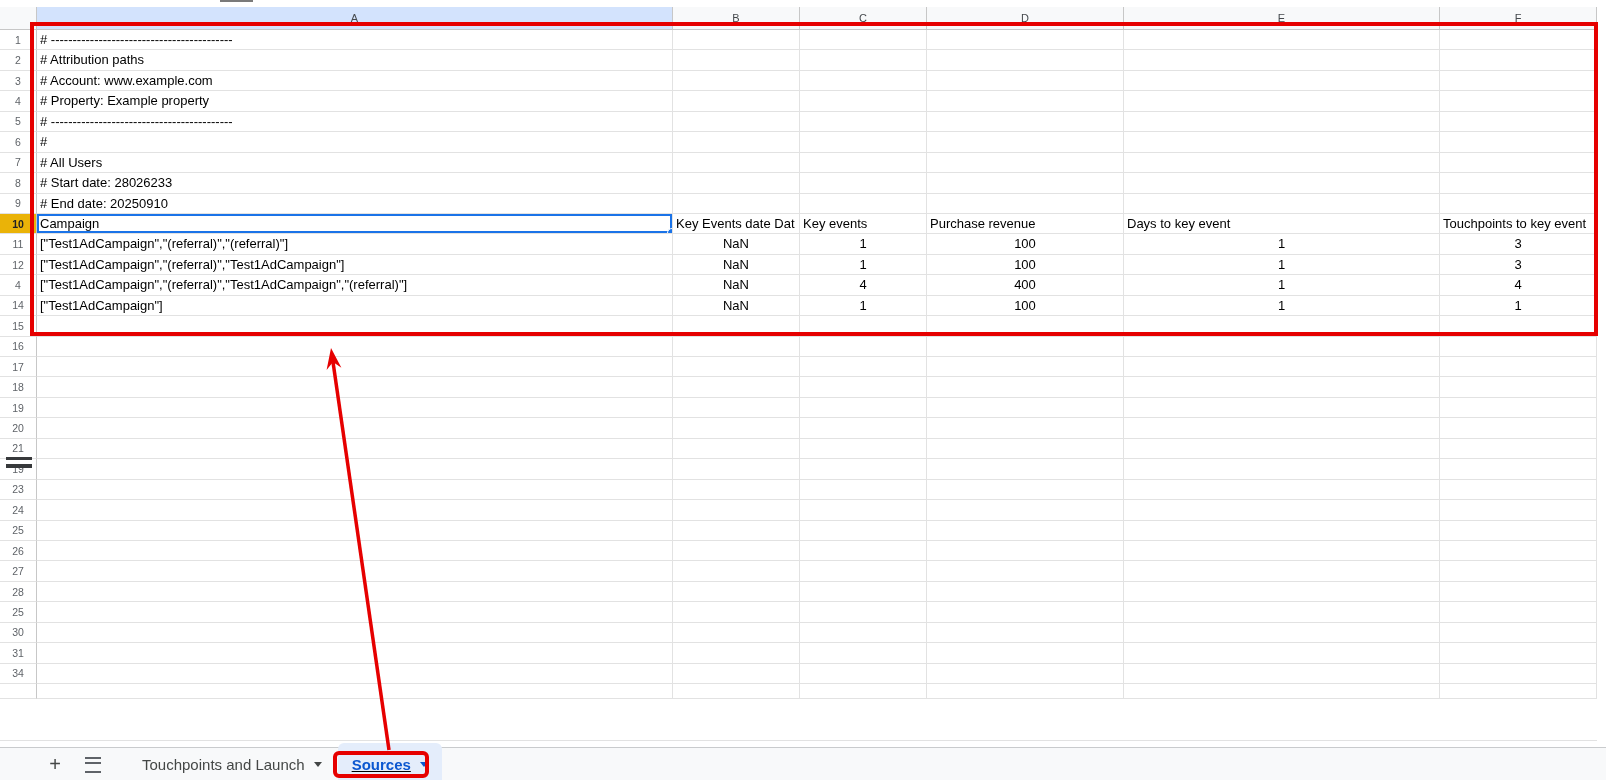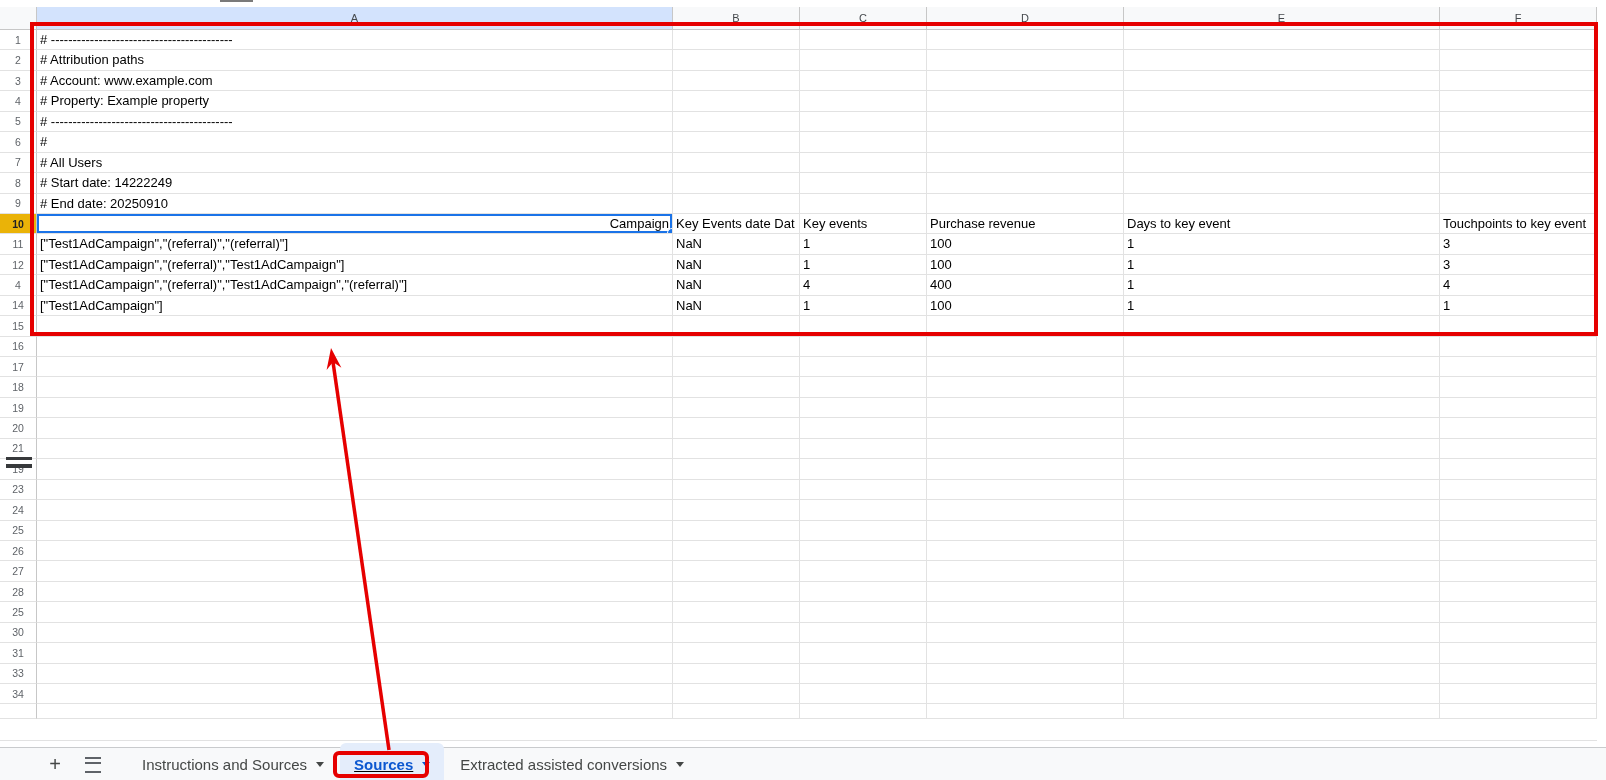--- a/index.html
+++ b/index.html
@@ -20,22 +20,22 @@
   .c-A{width:636px;} .c-B{width:127px;} .c-C{width:127px;} .c-D{width:197px;} .c-E{width:316px;} .c-F{width:157px;}
 
   .grid-rows{overflow:hidden;}
   .row{display:flex;height:20.45px;}
   .row.partial{height:14.5px;}
   .rownum{width:37px;box-sizing:border-box;background:#fff;border-right:1px solid #c7c7c7;border-bottom:1px solid #e2e2e2;
           display:flex;align-items:center;justify-content:center;font-size:10.5px;color:#5f6368;}
   .rownum.hl{background:#eab308;color:#202124;font-weight:700;}
   .cell{box-sizing:border-box;border-right:1px solid #e2e2e2;border-bottom:1px solid #e2e2e2;background:#fff;
         font-size:13px;line-height:19.5px;color:#000;padding:0 3px;white-space:nowrap;overflow:hidden;}
-  .cell.right{text-align:left;}
-  .cell.sel{position:relative;z-index:2;box-shadow:inset 0 0 0 2px #1a73e8;text-align:right;}
+  .cell.right{text-align:center;}
+  .cell.sel{position:relative;z-index:2;box-shadow:inset 0 0 0 2px #1a73e8;}
   .fill-handle{position:absolute;right:-5px;bottom:-5px;width:8px;height:8px;border-radius:50%;
                background:#1a73e8;border:1px solid #fff;z-index:3;}
 
   
   .rbar{position:absolute;left:6px;width:26px;height:3.5px;background:#37393b;z-index:4;}
 
   
   .red-box{position:absolute;box-sizing:border-box;border:4px solid #e60000;z-index:40;pointer-events:none;}
   .red-box.data{left:30px;top:22px;width:1568px;height:314px;}
   .red-box.tab{left:333px;top:751px;width:96px;height:27px;}
@@ -139,21 +139,21 @@
           <div class="rownum c-num">7</div>
           <div class="cell c-A"># All Users</div>
           <div class="cell c-B"></div>
           <div class="cell c-C"></div>
           <div class="cell c-D"></div>
           <div class="cell c-E"></div>
           <div class="cell c-F"></div>
         </div>
         <div class="row">
           <div class="rownum c-num">8</div>
-          <div class="cell c-A"># Start date: 14222249</div>
+          <div class="cell c-A"># Start date: 28026233</div>
           <div class="cell c-B"></div>
           <div class="cell c-C"></div>
           <div class="cell c-D"></div>
           <div class="cell c-E"></div>
           <div class="cell c-F"></div>
         </div>
         <div class="row">
           <div class="rownum c-num">9</div>
           <div class="cell c-A"># End date: 20250910</div>
           <div class="cell c-B"></div>
@@ -346,29 +346,20 @@
           <div class="rownum c-num">30</div>
           <div class="cell c-A"></div>
           <div class="cell c-B"></div>
           <div class="cell c-C"></div>
           <div class="cell c-D"></div>
           <div class="cell c-E"></div>
           <div class="cell c-F"></div>
         </div>
         <div class="row">
           <div class="rownum c-num">31</div>
-          <div class="cell c-A"></div>
-          <div class="cell c-B"></div>
-          <div class="cell c-C"></div>
-          <div class="cell c-D"></div>
-          <div class="cell c-E"></div>
-          <div class="cell c-F"></div>
-        </div>
-        <div class="row">
-          <div class="rownum c-num">33</div>
           <div class="cell c-A"></div>
           <div class="cell c-B"></div>
           <div class="cell c-C"></div>
           <div class="cell c-D"></div>
           <div class="cell c-E"></div>
           <div class="cell c-F"></div>
         </div>
         <div class="row">
           <div class="rownum c-num">34</div>
           <div class="cell c-A"></div>
@@ -398,29 +389,25 @@
   <div class="tabbar">
     <div class="tb-btn add">
       <span>+</span>
     </div>
     <div class="tb-btn menu">
       <span class="burger"></span>
     </div>
     <div class="tabs">
 
     <div class="tab">
-          <span class="tab-label">Instructions and Sources</span>
+          <span class="tab-label">Touchpoints and Launch</span>
           <span class="caret"></span>
         </div>
         <div class="tab active">
           <span class="tab-label">Sources</span>
-          <span class="caret"></span>
-        </div>
-        <div class="tab">
-          <span class="tab-label">Extracted assisted conversions</span>
           <span class="caret"></span>
         </div>
       </div>
   </div>
 
   <div class="red-box data"></div>
   <div class="red-box tab"></div>
   <svg class="arrow-svg" width="1606" height="780">
     <line x1="389" y1="750" x2="333" y2="362" stroke="#e60000" stroke-width="3.5"></line>
     <polygon points="331,348 326.6,369.9 333,361.9 341.4,367.7" fill="#e60000"></polygon>

